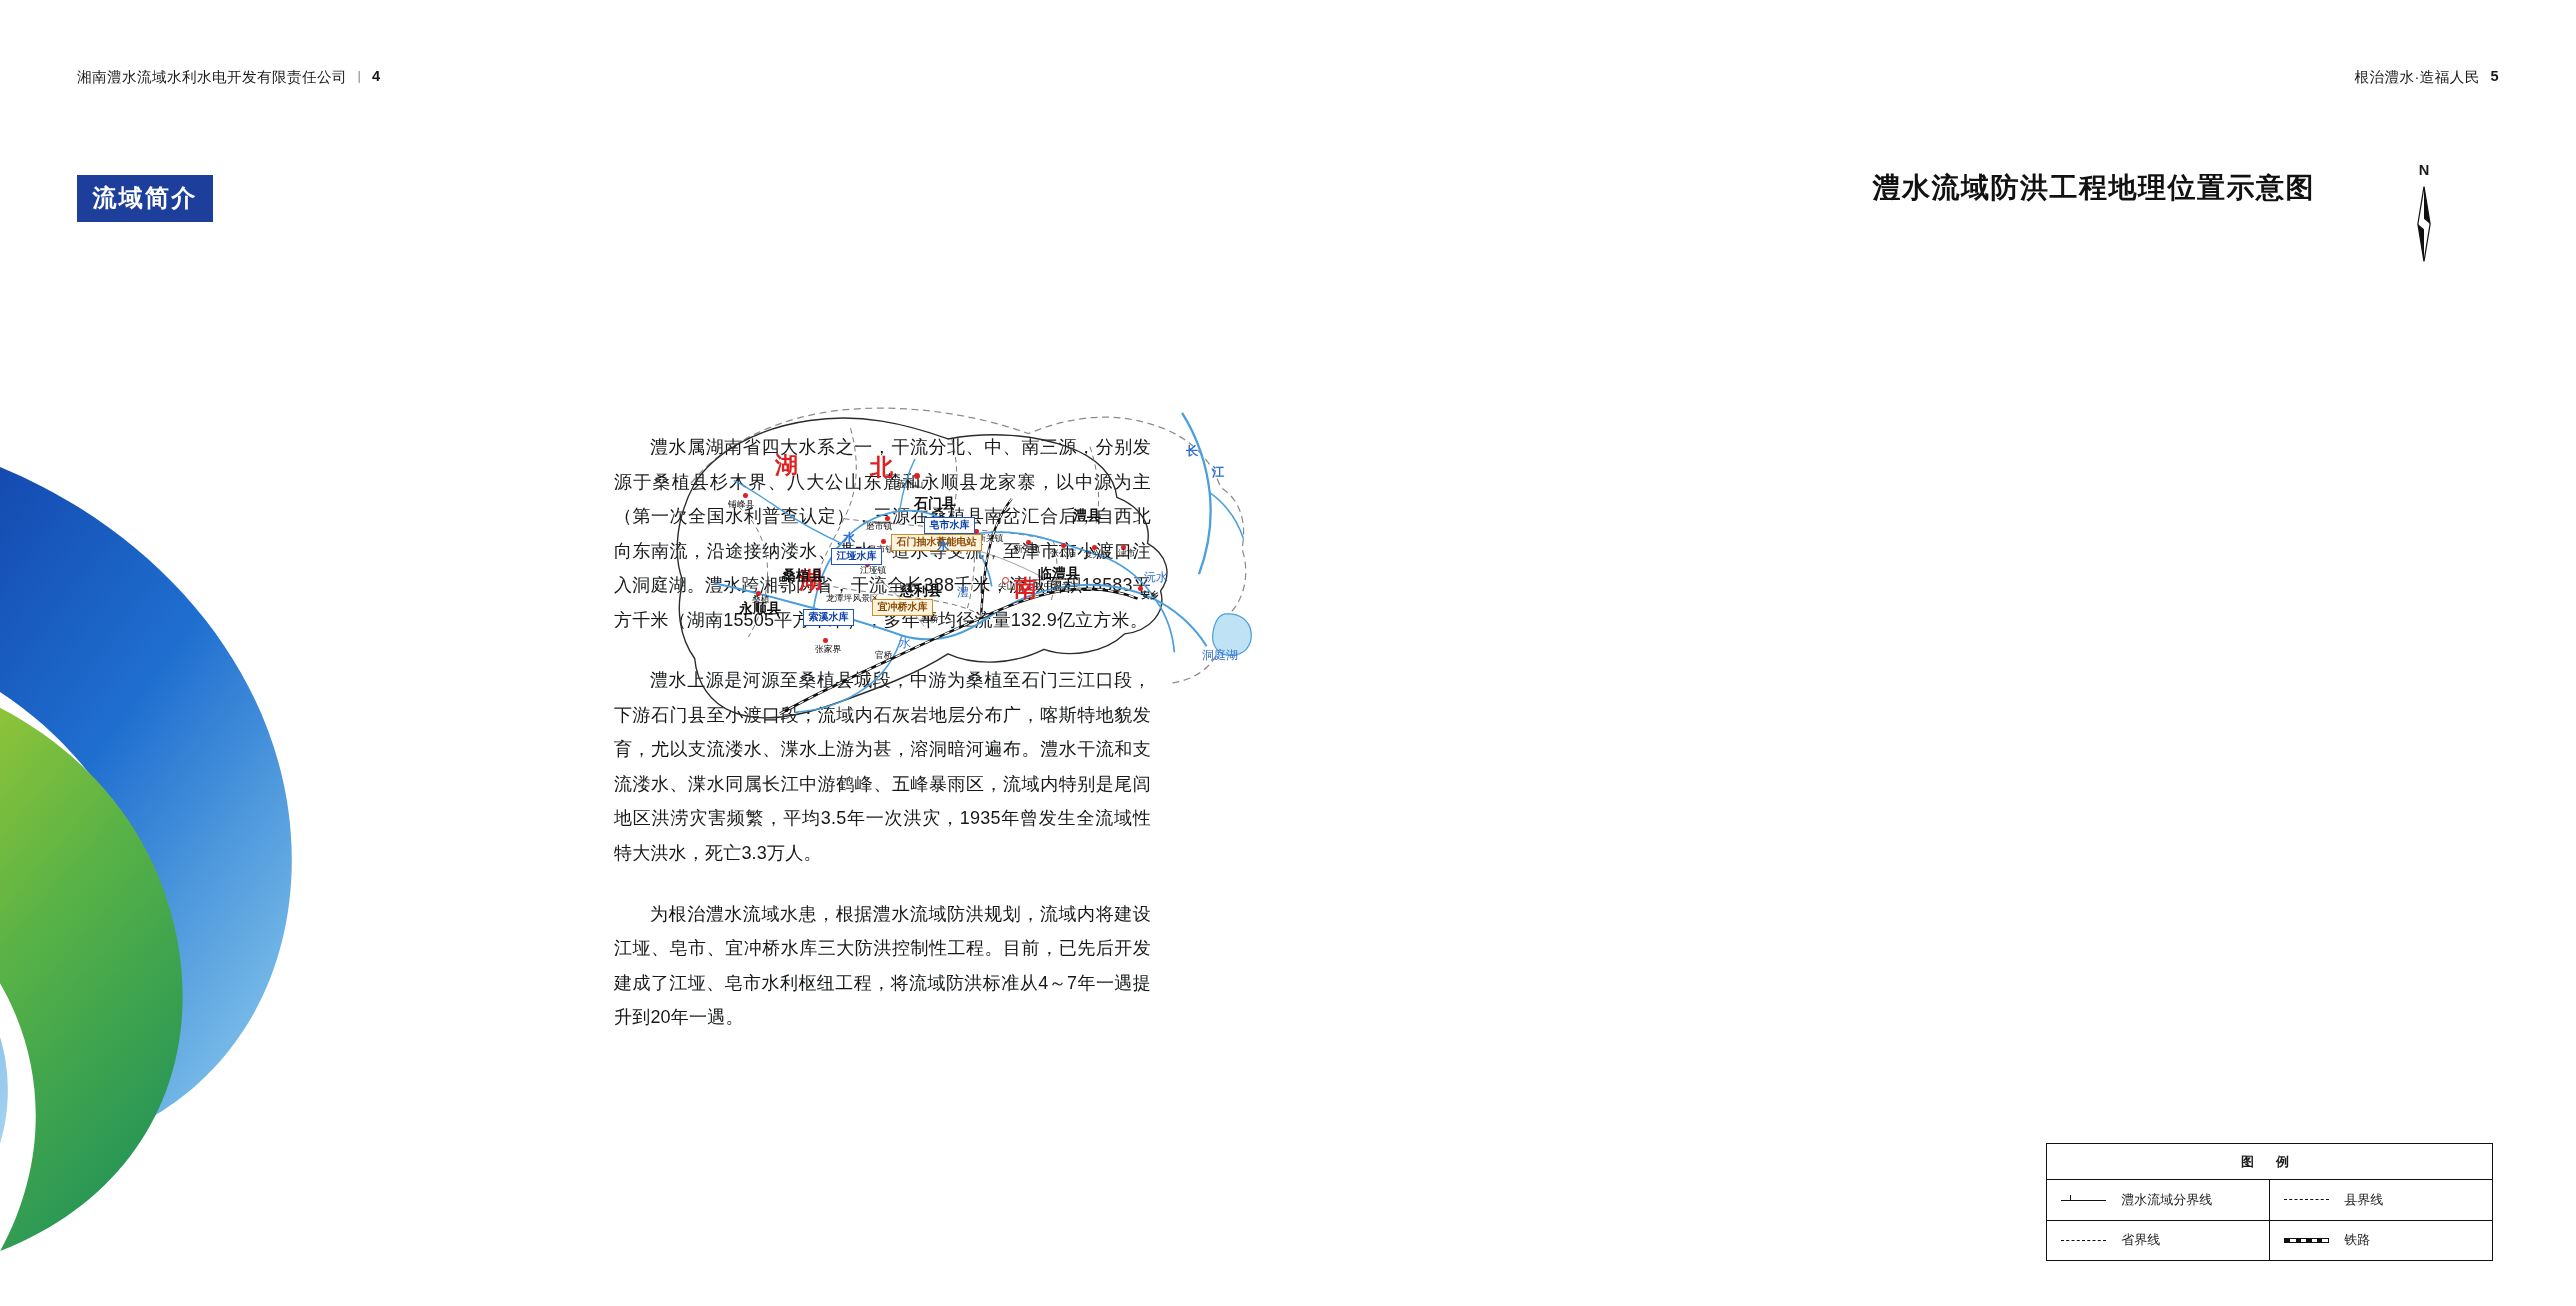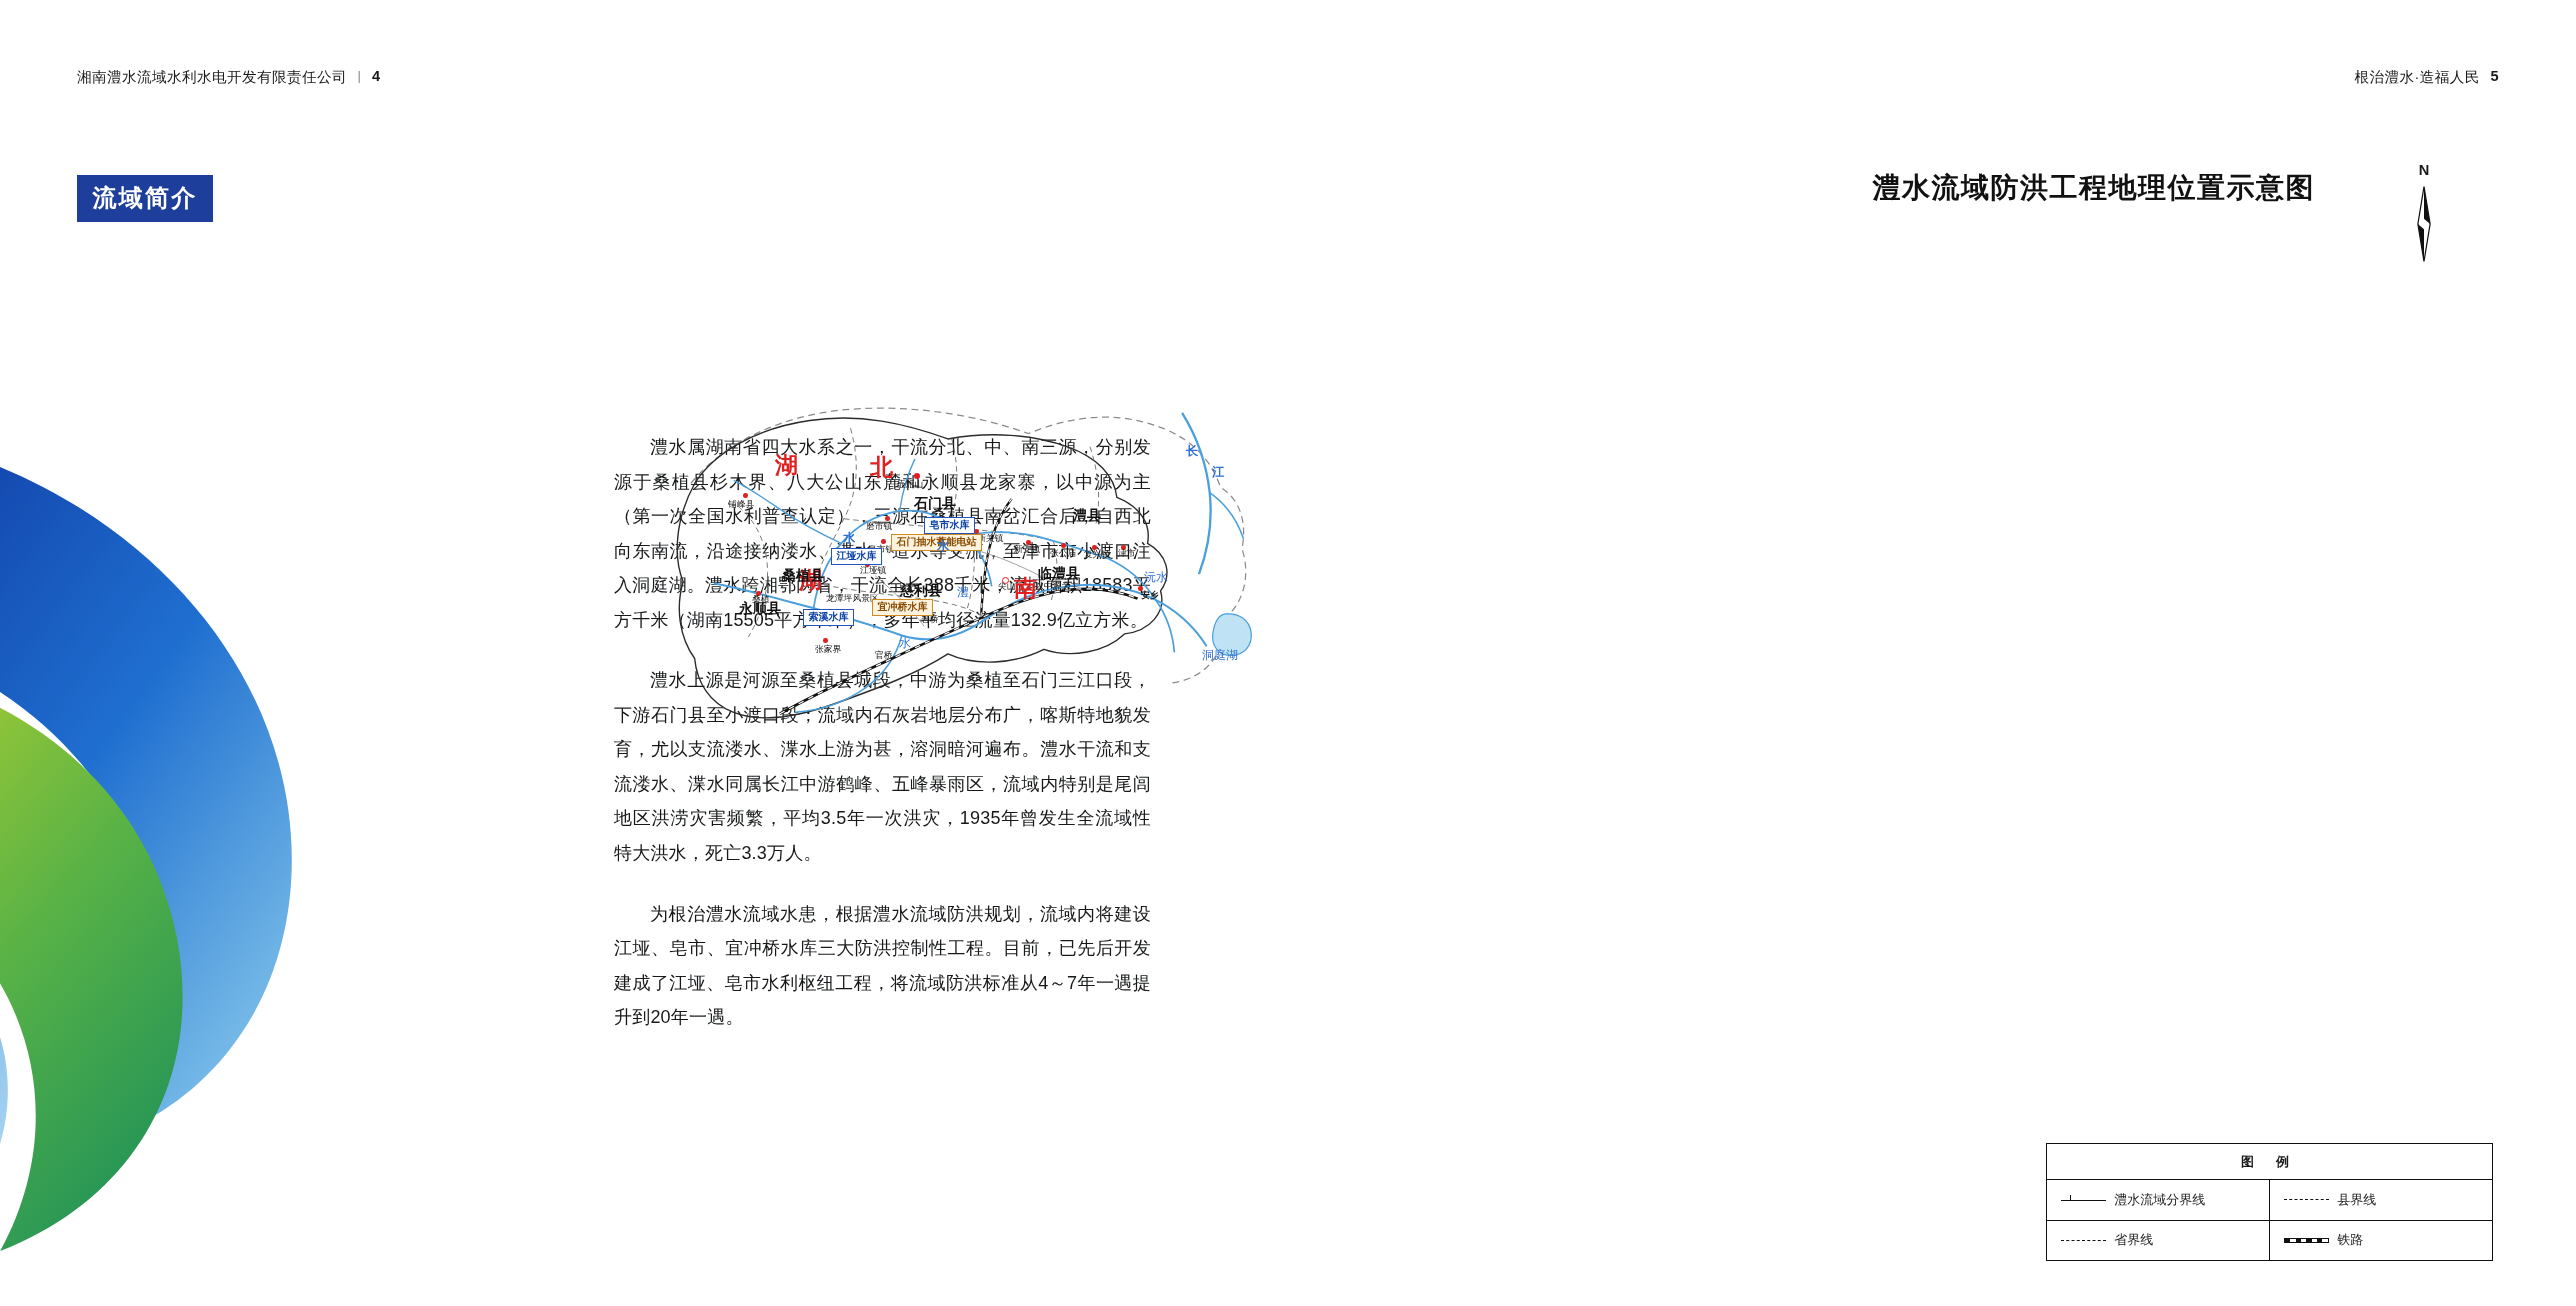--- a/index.html
+++ b/index.html
@@ -203,21 +203,21 @@
   }
   .legend .lg-row {
     display: flex;
     border-bottom: 1.2px solid #111;
   }
   .legend .lg-row:last-child { border-bottom: none; }
   .legend .lg-cell {
     flex: 1;
     display: flex;
     align-items: center;
-    gap: 6px;
+    gap: 13px;
     padding: 10.7px 12.3px;
     box-sizing: border-box;
   }
   .legend .lg-cell + .lg-cell { border-left: 1.2px solid #111; }
   .legend .lg-sym {
     width: 49px;
     flex: 0 0 49px;
     display: flex;
     align-items: center;
     justify-content: center;

